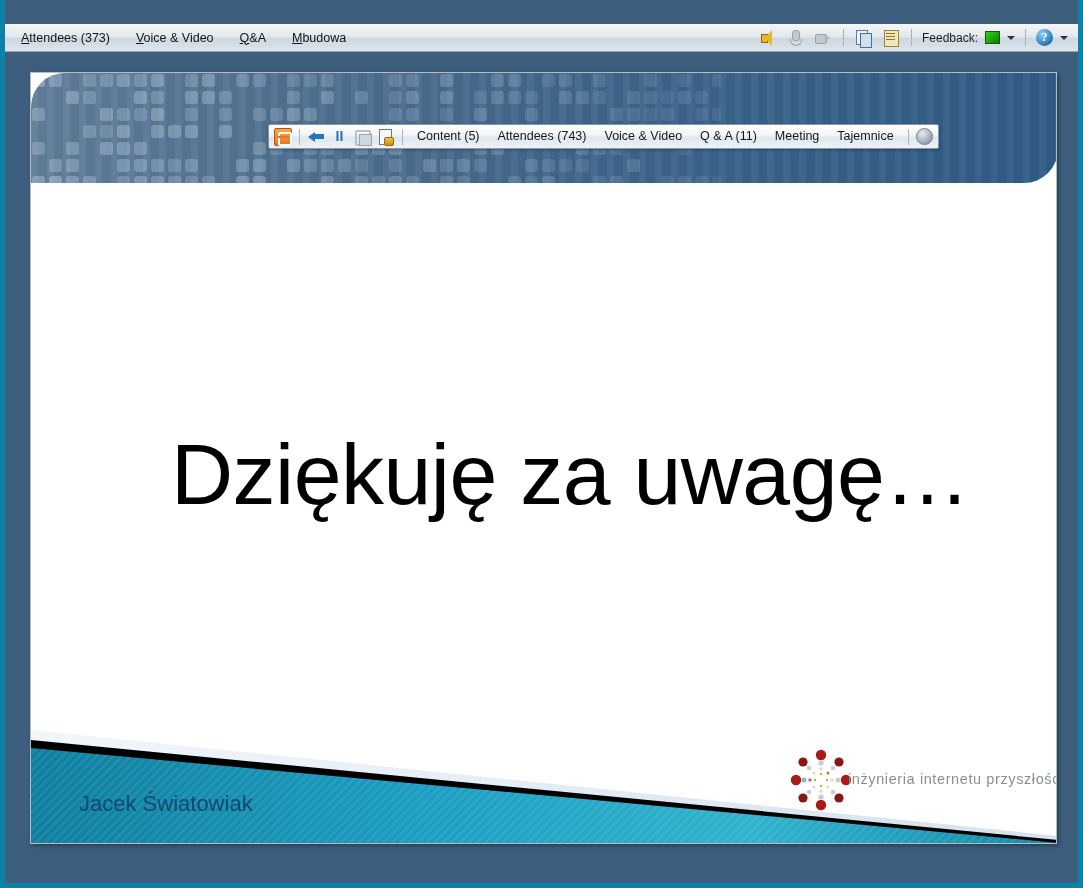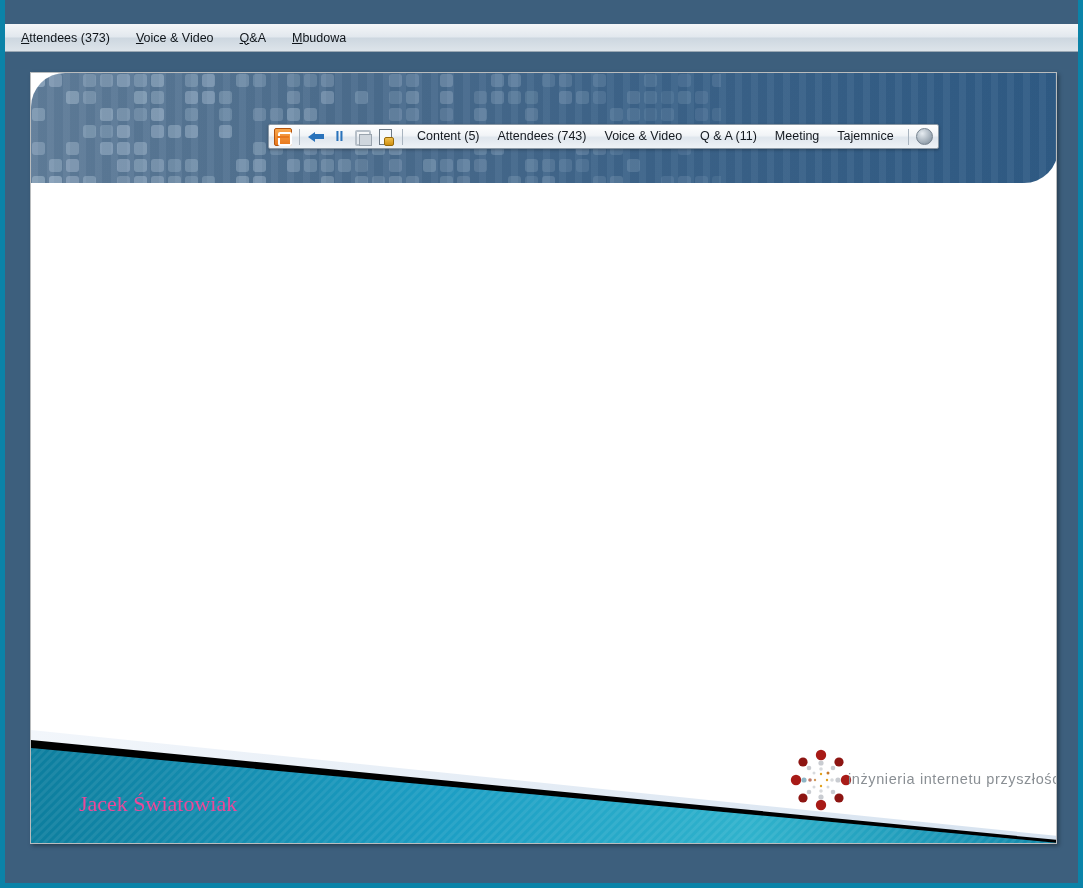--- a/index.html
+++ b/index.html
@@ -218,21 +218,21 @@
   }
 
   
   #slide-deco {
     position: absolute; left: 0; bottom: 0; width: 1027px; height: 125px;
     overflow: hidden;
   }
 
   #slide-author {
     position: absolute; left: 48px; bottom: 26px;
-    font-size: 22px; color: #ec4899; font-family: Liberation Serif, serif;
+    font-size: 22px; color: #0c4a6e;
   }
 
   
   #slide-logo {
     position: absolute; right: 0px; bottom: 32px;
     width: 268px; height: 62px;
   }
   #logo-burst { position: absolute; left: 2px; top: 0px; width: 62px; height: 62px; }
   #logo-text {
     position: absolute; left: 60px; top: 22px;
@@ -359,20 +359,35 @@
 
 <div id="app-window">
 
 
   <div id="menu-bar">
     <div id="menu-items">
       <div class="menu-item"><u>A</u><span>ttendees (373)</span></div>
       <div class="menu-item"><u>V</u><span>oice &amp; Video</span></div>
       <div class="menu-item"><u>Q</u><span>&amp;A</span></div>
       <div class="menu-item"><u>M</u><span>budowa</span></div>
+    </div>
+    <div id="menu-right">
+      <div class="ticon ico-speaker"></div>
+      <div class="ticon ico-mic"></div>
+      <div class="ticon ico-cam"></div>
+      <div class="mi-sep"></div>
+      <div class="ticon ico-doc"></div>
+      <div class="ticon ico-note"></div>
+      <div class="mi-sep"></div>
+      <span id="feedback-label">Feedback:</span>
+      <div id="feedback-swatch"></div>
+      <div class="small-chev"></div>
+      <div class="mi-sep"></div>
+      <div class="ico-help">?</div>
+      <div class="small-chev"></div>
     </div>
   </div>
 
   <div id="client-area">
 
     <div id="slide-stage">
 
       <div id="slide-header">
         <div id="slide-header-pattern">
             <div class="dot-cell" style="left: 1px; top: 1px; background: rgba(214, 230, 244, 0.38);"></div>
@@ -539,20 +554,21 @@
             <div class="dot-cell" style="left: 511px; top: 103px; background: rgba(214, 230, 244, 0.184);"></div>
             <div class="dot-cell" style="left: 562px; top: 103px; background: rgba(214, 230, 244, 0.125);"></div>
             <div class="dot-cell" style="left: 579px; top: 103px; background: rgba(214, 230, 244, 0.153);"></div>
             <div class="dot-cell" style="left: 630px; top: 103px; background: rgba(214, 230, 244, 0.11);"></div>
             <div class="dot-cell" style="left: 647px; top: 103px; background: rgba(214, 230, 244, 0.13);"></div>
             <div class="dot-cell" style="left: 664px; top: 103px; background: rgba(214, 230, 244, 0.11);"></div>
             <div class="dot-cell" style="left: 681px; top: 103px; background: rgba(214, 230, 244, 0.086);"></div>
           </div>
       </div>
 
+      <div id="slide-main-text">Dziękuję za uwagę…</div>
 
       <div id="slide-deco">
         <svg width="1027" height="125" viewBox="0 0 1027 125">
           <defs>
             <linearGradient id="tealGrad" x1="0" y1="0" x2="1" y2="0">
               <stop offset="0%" stop-color="#0d7e9e"></stop>
               <stop offset="40%" stop-color="#1c9ec4"></stop>
               <stop offset="70%" stop-color="#2fb2cc"></stop>
               <stop offset="100%" stop-color="#1389ab"></stop>
             </linearGradient>

